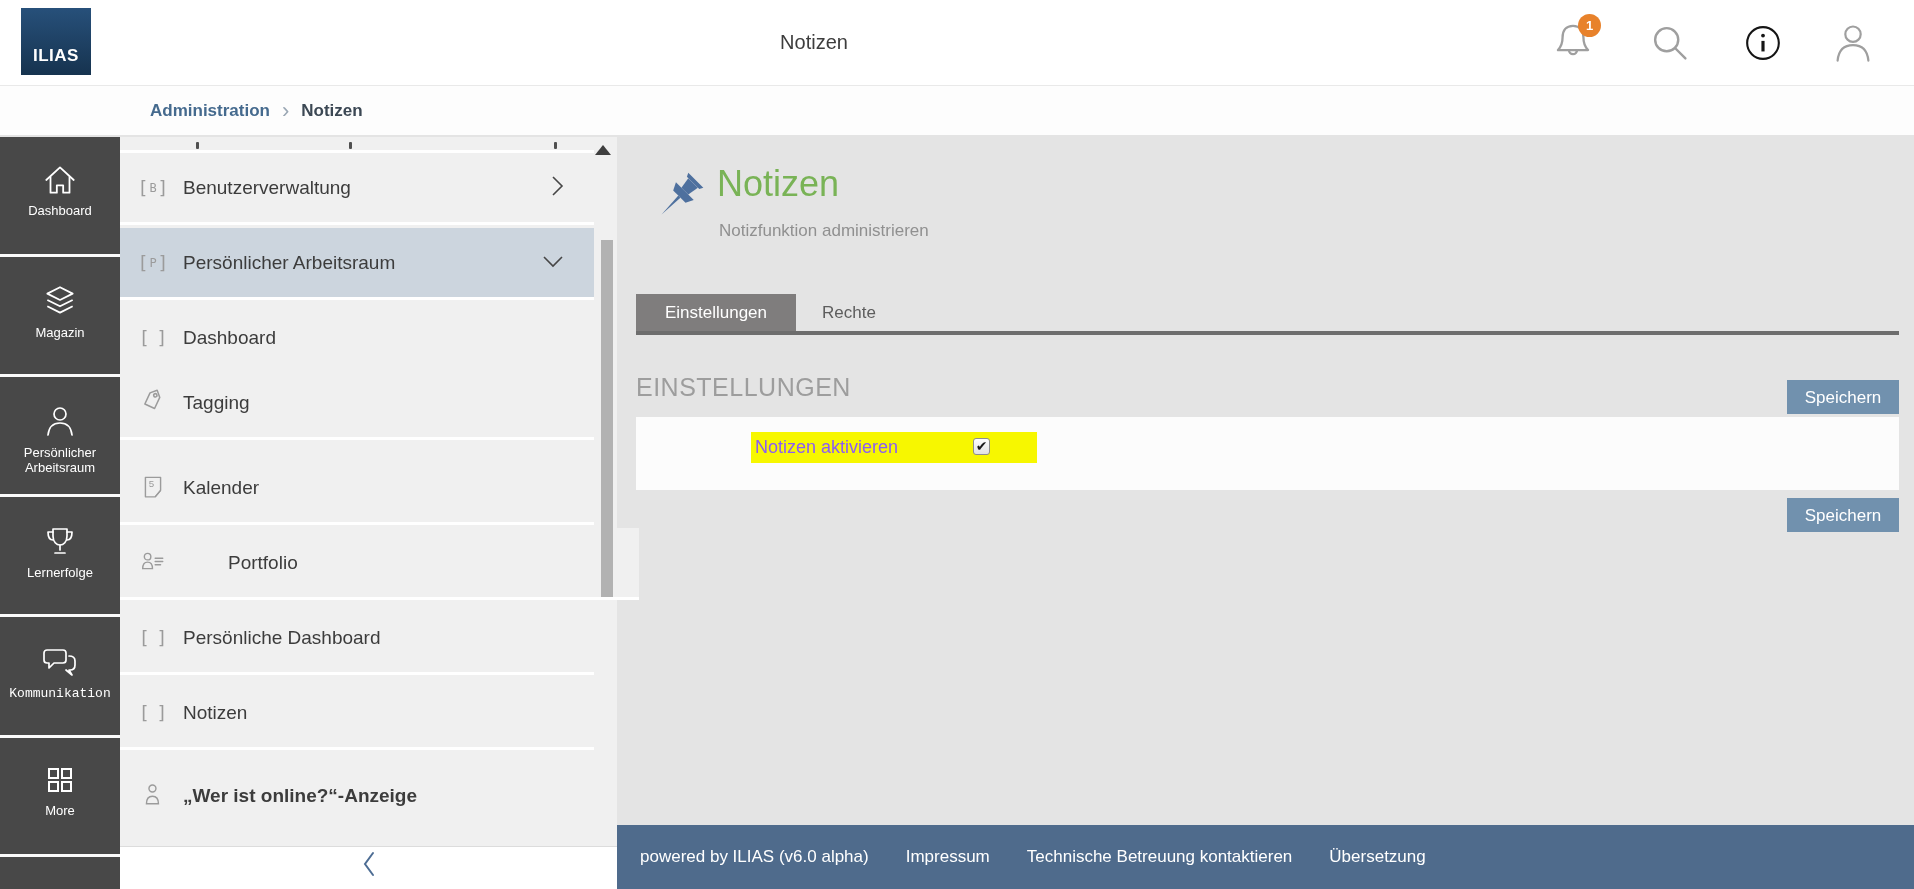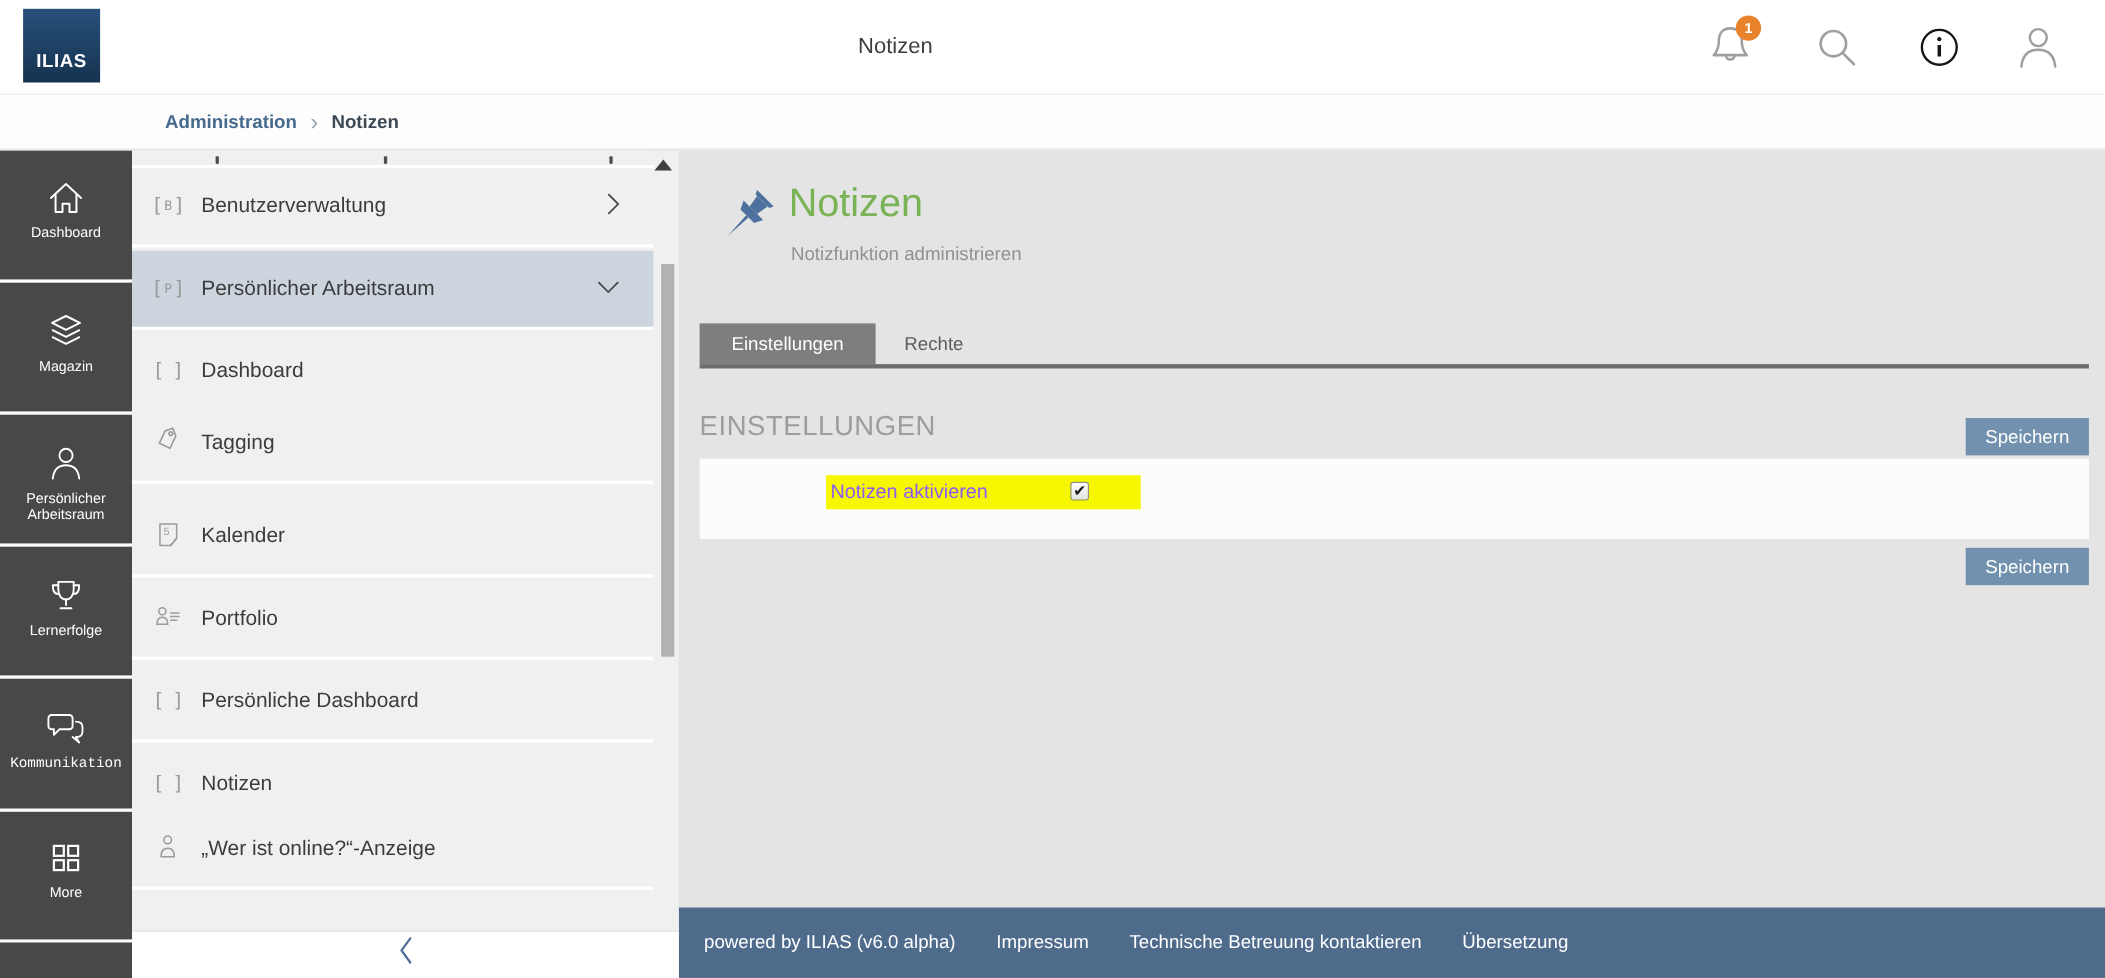--- a/index.html
+++ b/index.html
@@ -267,42 +267,42 @@
       <span class="sb-icon">
         <svg width="24" height="26" viewBox="0 0 22 24" fill="none" stroke="#9b9b9b" stroke-width="1.3" stroke-linejoin="round">
           <path d="M4 4h14v12l-5 6H4z"></path>
             <path d="M18 16l-5 6"></path>
           <text x="7" y="13" font-size="9" fill="#9b9b9b" stroke="none" font-family="Liberation Sans,sans-serif">5</text>
         </svg>
       </span>
       <span class="sb-label">Kalender</span>
     </div>
 
-    <div class="sb-item" style="top:391px;">
+    <div class="sb-item" style="top:391px;padding-left:45px;">
       <span class="sb-icon">
         <svg width="26" height="24" viewBox="0 0 24 22" fill="none" stroke="#9b9b9b" stroke-width="1.3" stroke-linecap="round">
           <circle cx="7" cy="7" r="3"></circle>
             <path d="M2.5 18c0-4.5 2-6 4.5-6s4.5 1.5 4.5 6z"></path>
           <path d="M14 8.5h7M14 11.5h7M14 14.5h5"></path>
         </svg>
       </span>
       <span class="sb-label">Portfolio</span>
     </div>
 
     <div class="sb-item" style="top:466px;">
       <span class="sb-icon bricon">[<span class="bsp"></span>]</span>
       <span class="sb-label">Persönliche Dashboard</span>
     </div>
 
     <div class="sb-item" style="top:541px;">
       <span class="sb-icon bricon">[<span class="bsp"></span>]</span>
       <span class="sb-label">Notizen</span>
     </div>
 
-    <div class="sb-item" style="top:600px;">
+    <div class="sb-item" style="top:624px;font-weight:bold;">
       <span class="sb-icon">
         <svg width="20" height="24" viewBox="0 0 18 22" fill="none" stroke="#9b9b9b" stroke-width="1.3" stroke-linecap="round">
           <circle cx="8.5" cy="6" r="3.2"></circle>
             <path d="M3 20c0-5 2.5-7 5.5-7s5.5 2 5.5 7z"></path>
         </svg>
       </span>
       <span class="sb-label">„Wer ist online?“-Anzeige</span>
     </div>
 
     <div id="scroll-thumb"></div>

